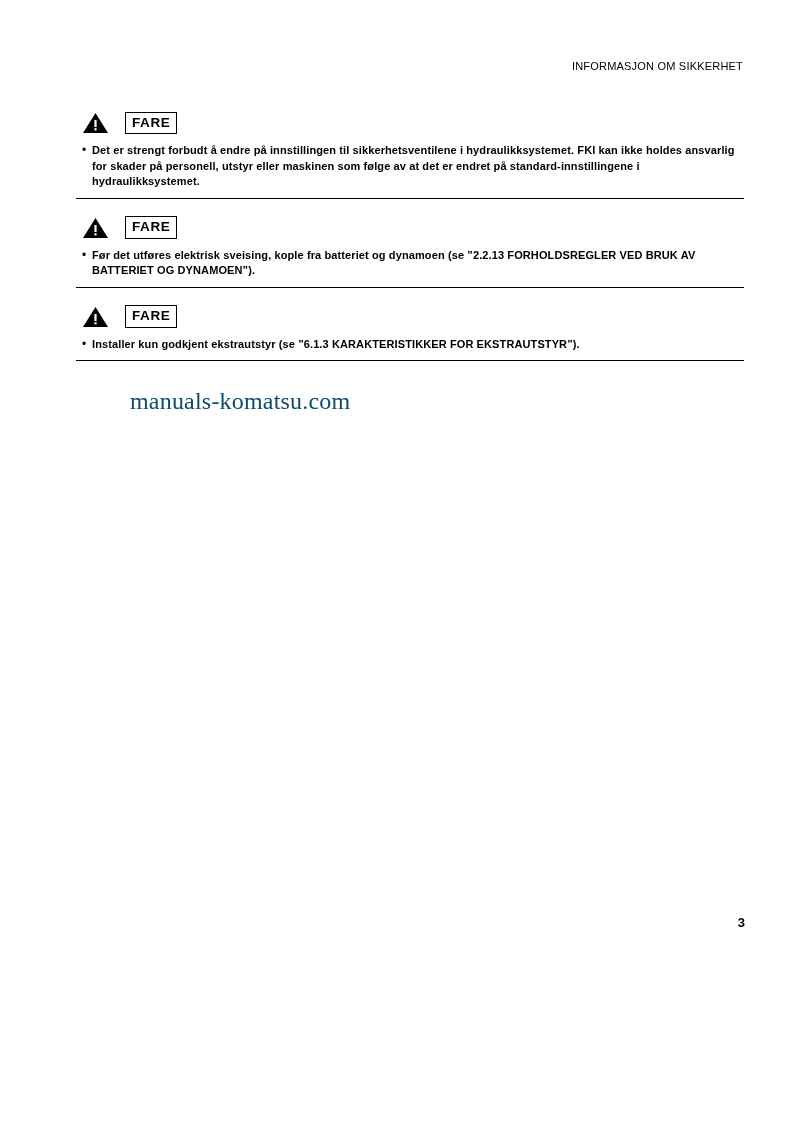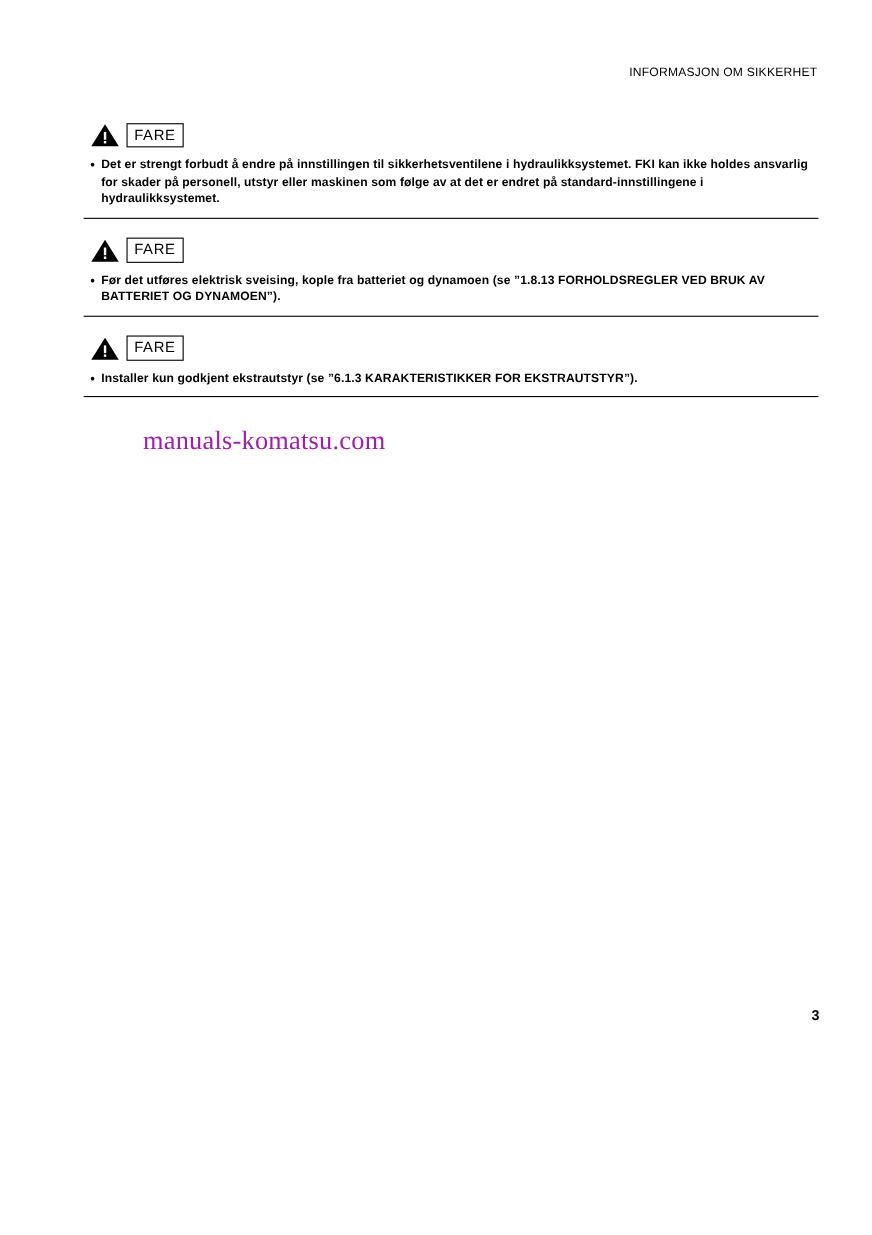--- a/index.html
+++ b/index.html
@@ -45,24 +45,24 @@
     margin-left: 6px;
   }
   .warn-icon {
     width: 27px;
     height: 22px;
     display: block;
   }
   .danger-label {
     border: 1.6px solid #000;
     font-size: 13.5px;
-    font-weight: normal;
+    font-weight: bold;
     line-height: 1;
     padding: 3px 6px 4px 6px;
-    margin-left: 6px;
+    margin-left: 16px;
     letter-spacing: 0.6px;
   }
   .bullet-row {
     display: flex;
     margin-top: 9px;
     padding-left: 6px;
   }
   .bullet-dot {
     width: 10px;
     flex: 0 0 10px;
@@ -79,21 +79,21 @@
     border: none;
     border-top: 1.4px solid #000;
     margin: 8px 0 0 0;
     width: 100%;
   }
   .watermark {
     position: absolute;
     left: 130px;
     top: 388px;
     font-size: 24px;
-    color: #a21caf;
+    color: #0c4a6e;
     font-family: "Liberation Serif", serif;
     letter-spacing: 0.2px;
   }
   .page-number {
     position: absolute;
     right: 48px;
     bottom: 43px;
     font-size: 13px;
     font-weight: bold;
   }
@@ -131,21 +131,21 @@
           <svg width="27" height="22" viewBox="0 0 27 22" xmlns="http://www.w3.org/2000/svg">
             <polygon points="13.5,1 26,21 1,21" fill="#000000"></polygon>
             <rect x="12.4" y="8" width="2.2" height="7" fill="#ffffff"></rect>
             <rect x="12.4" y="16.2" width="2.2" height="2.2" fill="#ffffff"></rect>
           </svg>
         </span>
         <span class="danger-label">FARE</span>
       </div>
       <div class="bullet-row">
         <span class="bullet-dot">•</span>
-        <span class="bullet-text">Før det utføres elektrisk sveising, kople fra batteriet og dynamoen (se ”1.8.13 FORHOLDSREGLER VED BRUK AV BATTERIET OG DYNAMOEN”).</span>
+        <span class="bullet-text">Før det utføres elektrisk sveising, kople fra batteriet og dynamoen (se ”2.2.13 FORHOLDSREGLER VED BRUK AV BATTERIET OG DYNAMOEN”).</span>
       </div>
       <hr class="rule">
     </div>
 
     <div class="danger-block" style="margin-top:18px;">
       <div class="danger-head">
         <span class="warn-icon">
           <svg width="27" height="22" viewBox="0 0 27 22" xmlns="http://www.w3.org/2000/svg">
             <polygon points="13.5,1 26,21 1,21" fill="#000000"></polygon>
             <rect x="12.4" y="8" width="2.2" height="7" fill="#ffffff"></rect>

